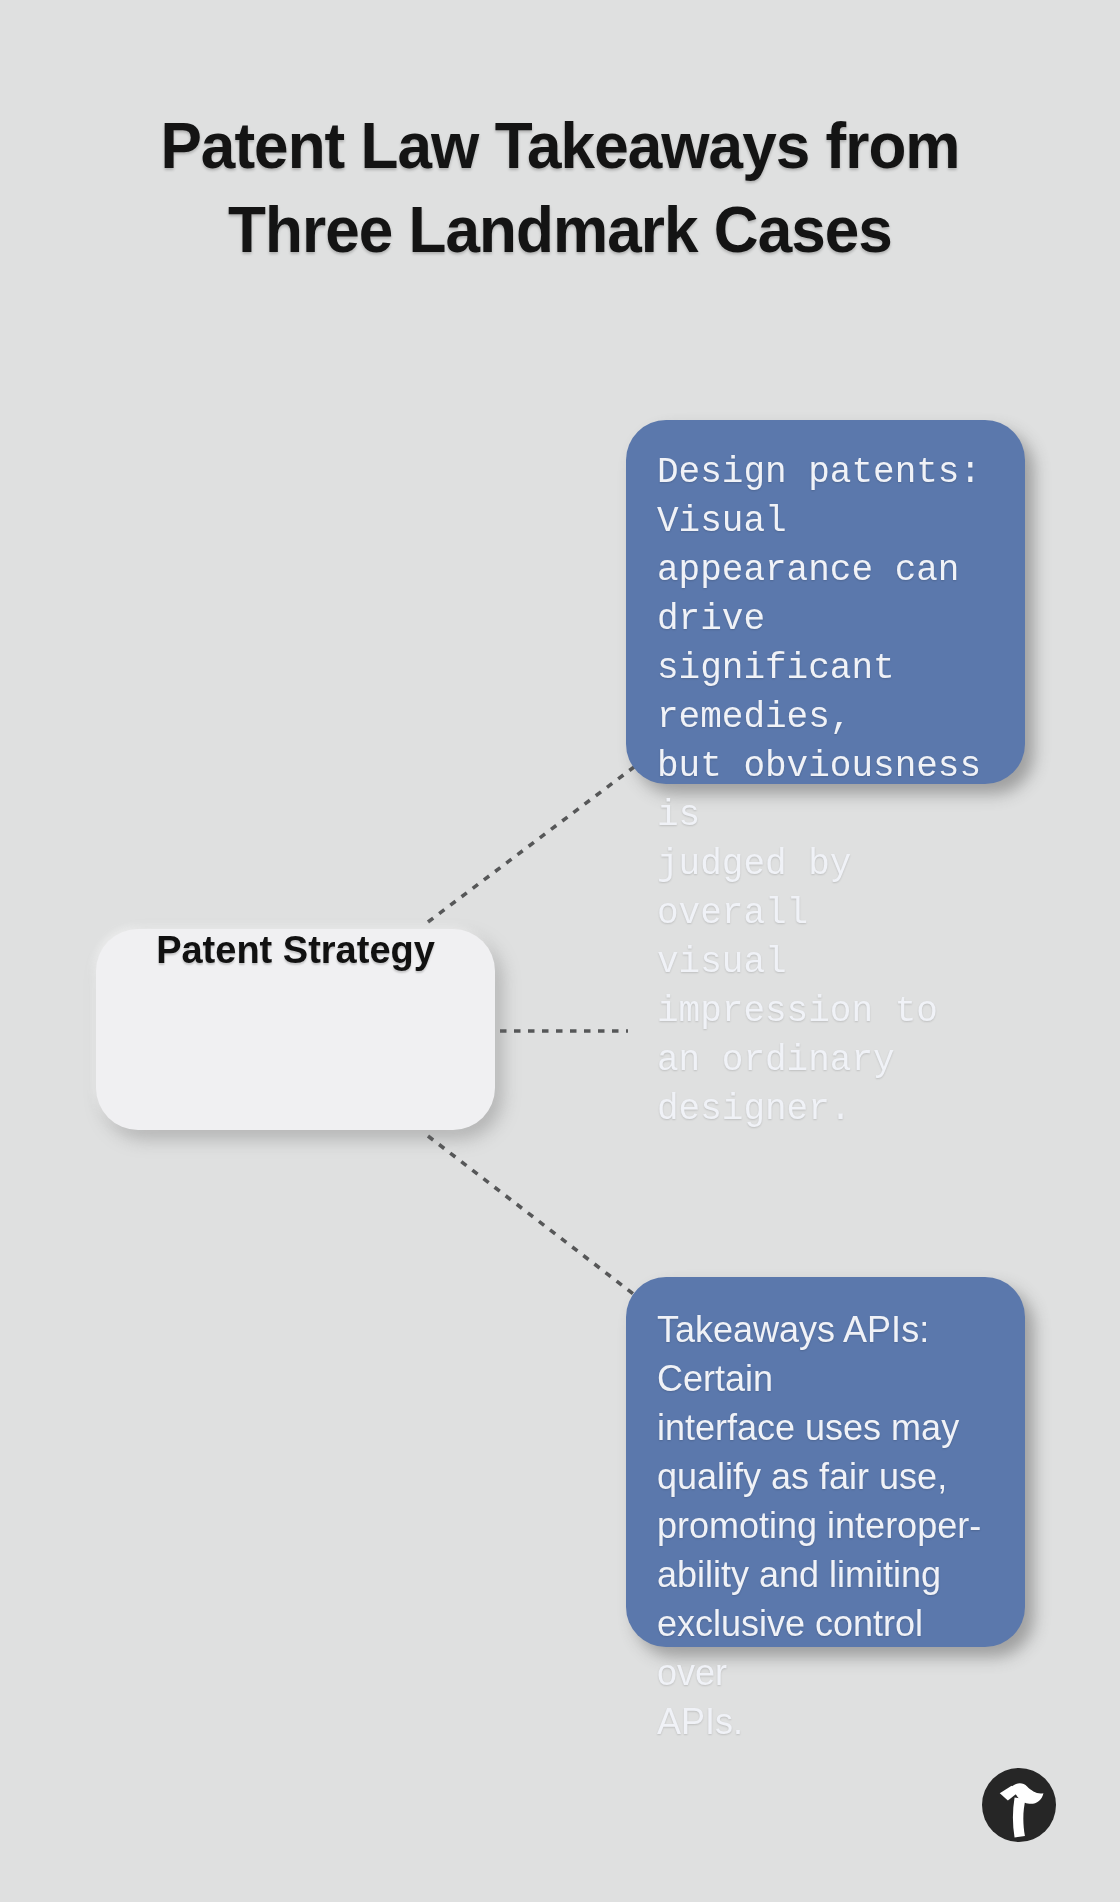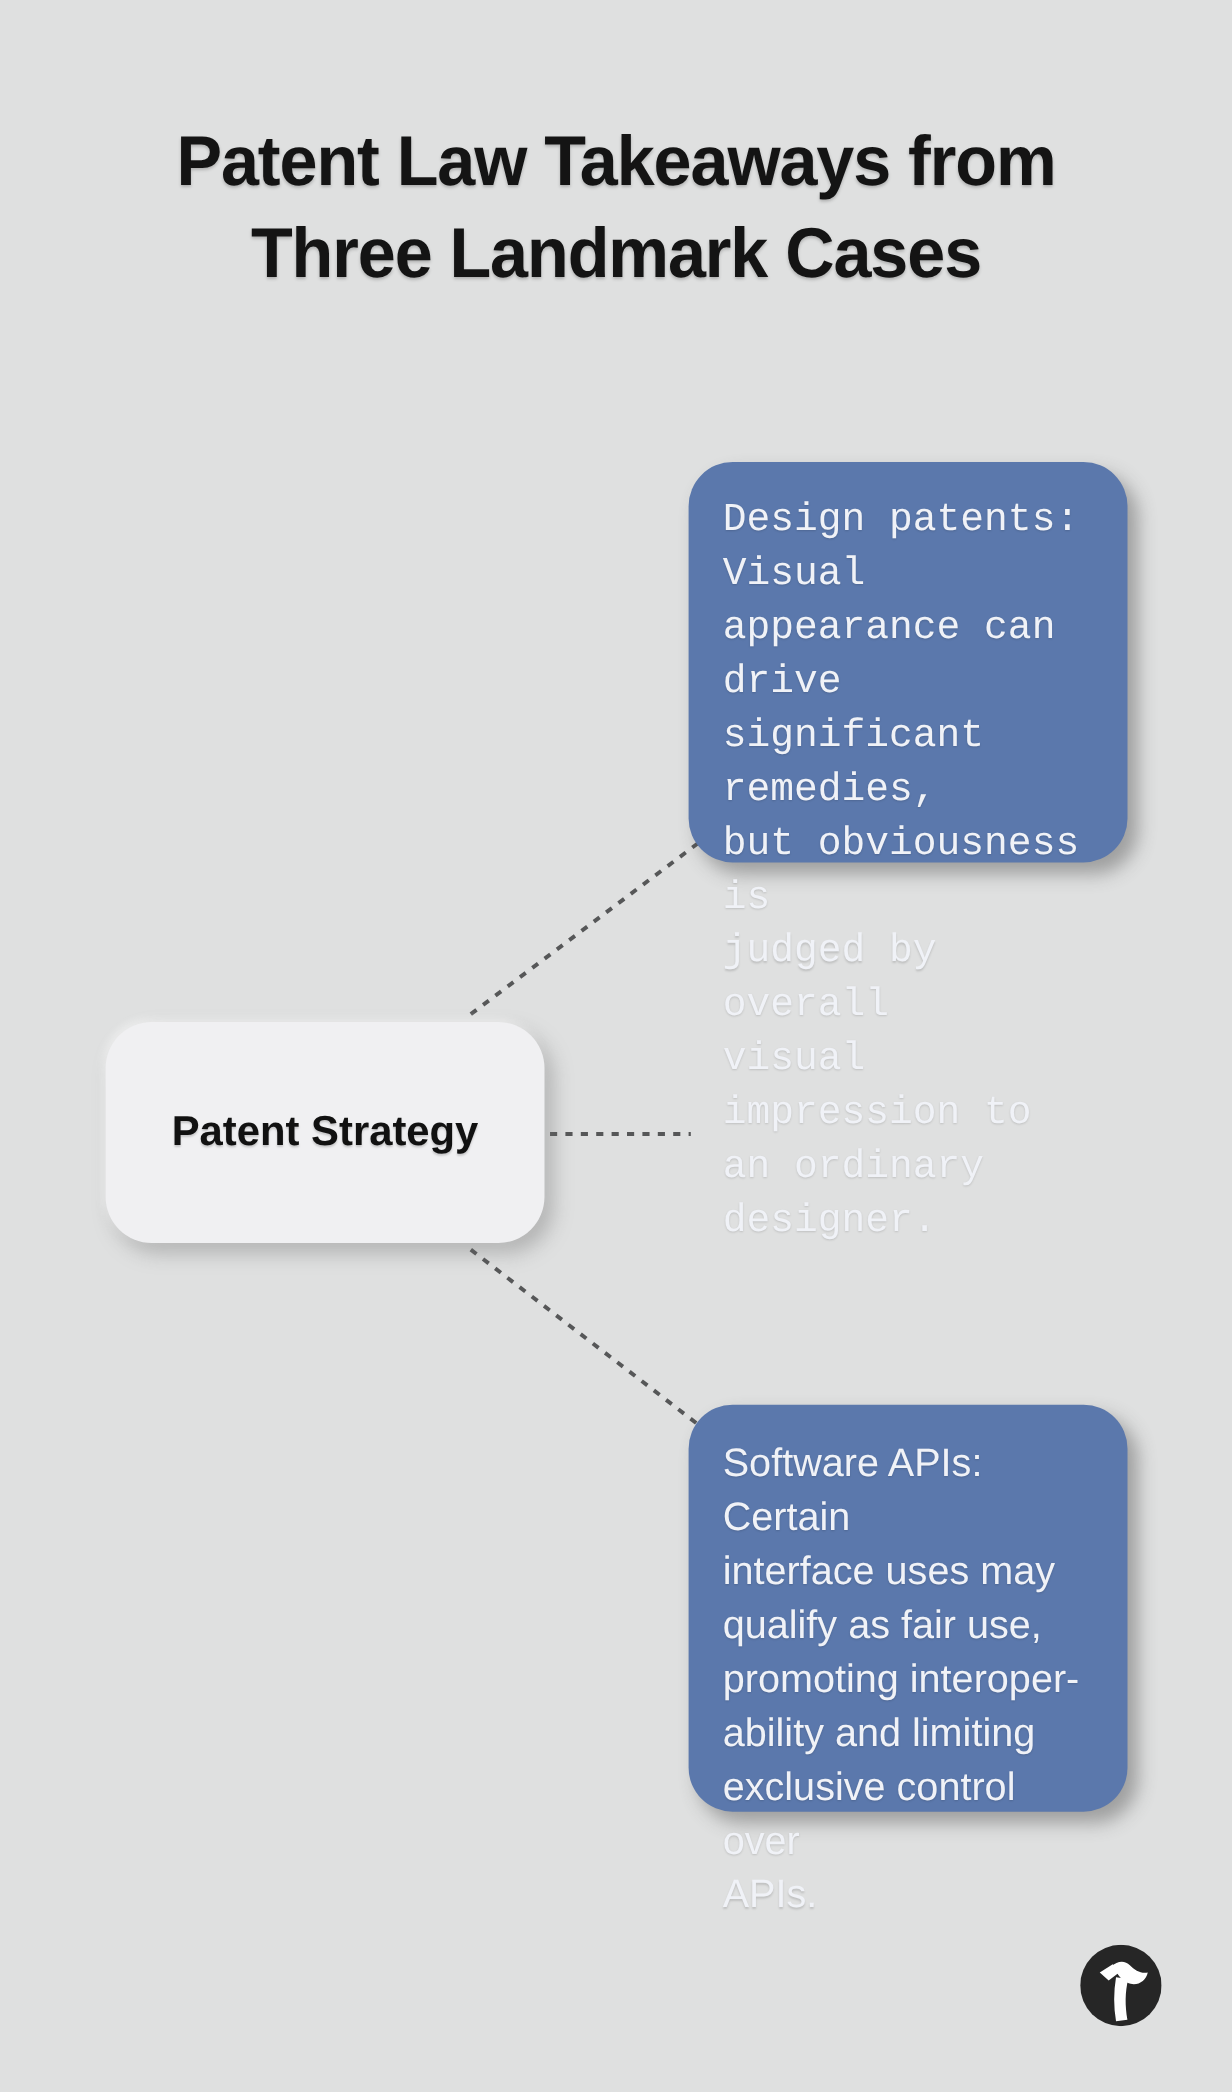--- a/index.html
+++ b/index.html
@@ -48,21 +48,21 @@
     fill:none;
   }
 
   .center-node{
     position:absolute;
     left:96px;top:929px;
     width:399px;height:201px;
     background:var(--node_fill);
     border-radius:42px;
     box-shadow:7px 9px 18px rgba(110,110,110,0.40), -2px -2px 8px rgba(255,255,255,0.6);
-    display:flex;align-items:center;justify-content:center;
+    display:flex;justify-content:center;
   }
   .center-node span{
     font-size:38px;
     font-weight:700;
     color:var(--node_text);
     text-shadow:0 2px 2px rgba(0,0,0,0.18);
     letter-spacing:0px;
   }
 
   .branch{
@@ -118,21 +118,21 @@
 appearance can drive
 significant remedies,
 but obviousness is
 judged by overall
 visual impression to
 an ordinary designer.</p>
   </div>
 
 
   <div class="branch branch-software">
-    <p>Software APIs: Certain
+    <p>Takeaways APIs: Certain
 interface uses may
 qualify as fair use,
 promoting interoper-
 ability and limiting
 exclusive control over
 APIs.</p>
   </div>
 
   <div class="logo">
     <svg viewBox="0 0 100 100" xmlns="http://www.w3.org/2000/svg">

